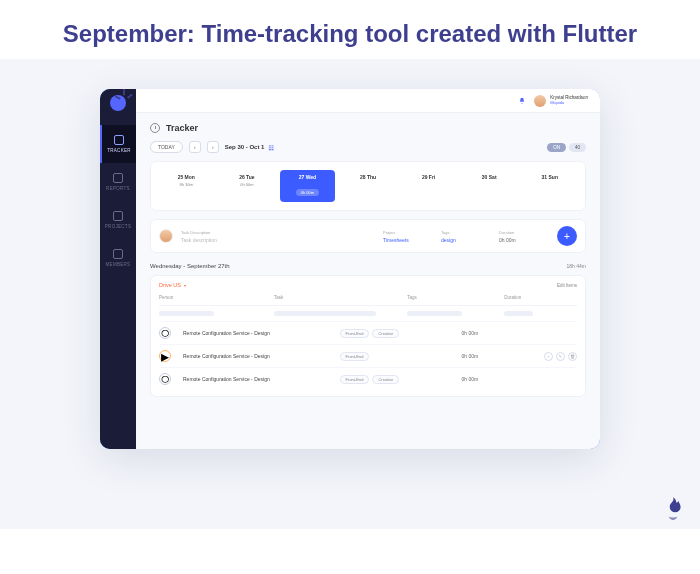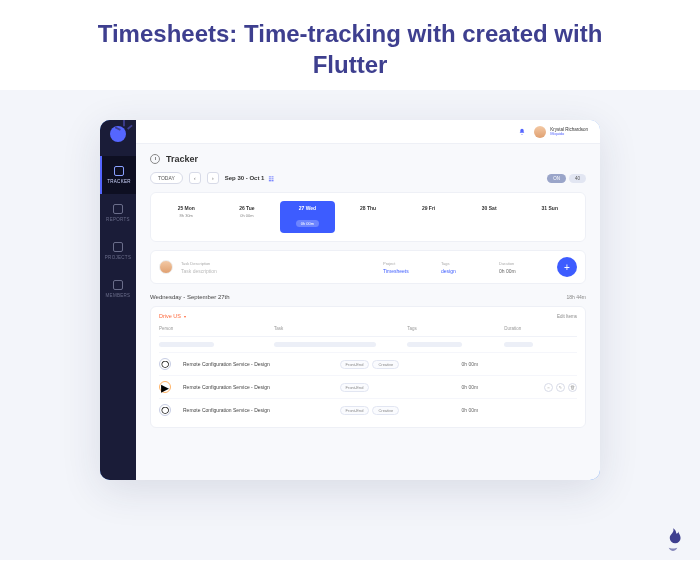--- a/index.html
+++ b/index.html
@@ -342,21 +342,21 @@
     position:absolute;
     right:14px;
     bottom:8px;
     width:26px; height:26px;
     color:#3e3f8f;
   }
 </style>
 </head>
 <body>
 
-<h1 class="page-title">Timesheets: Time-tracking with created with Flutter</h1>
+<h1 class="page-title">September: Time-tracking tool created with Flutter</h1>
 
 <div class="stage">
 
   <svg class="spark" viewBox="0 0 20 20">
     <line x1="10" y1="0" x2="10" y2="7" stroke="currentColor" stroke-width="2"></line>
     <line x1="0" y1="8" x2="6" y2="11" stroke="currentColor" stroke-width="2"></line>
     <line x1="19" y1="6" x2="14" y2="10" stroke="currentColor" stroke-width="2"></line>
   </svg>
 
   <div class="device">

